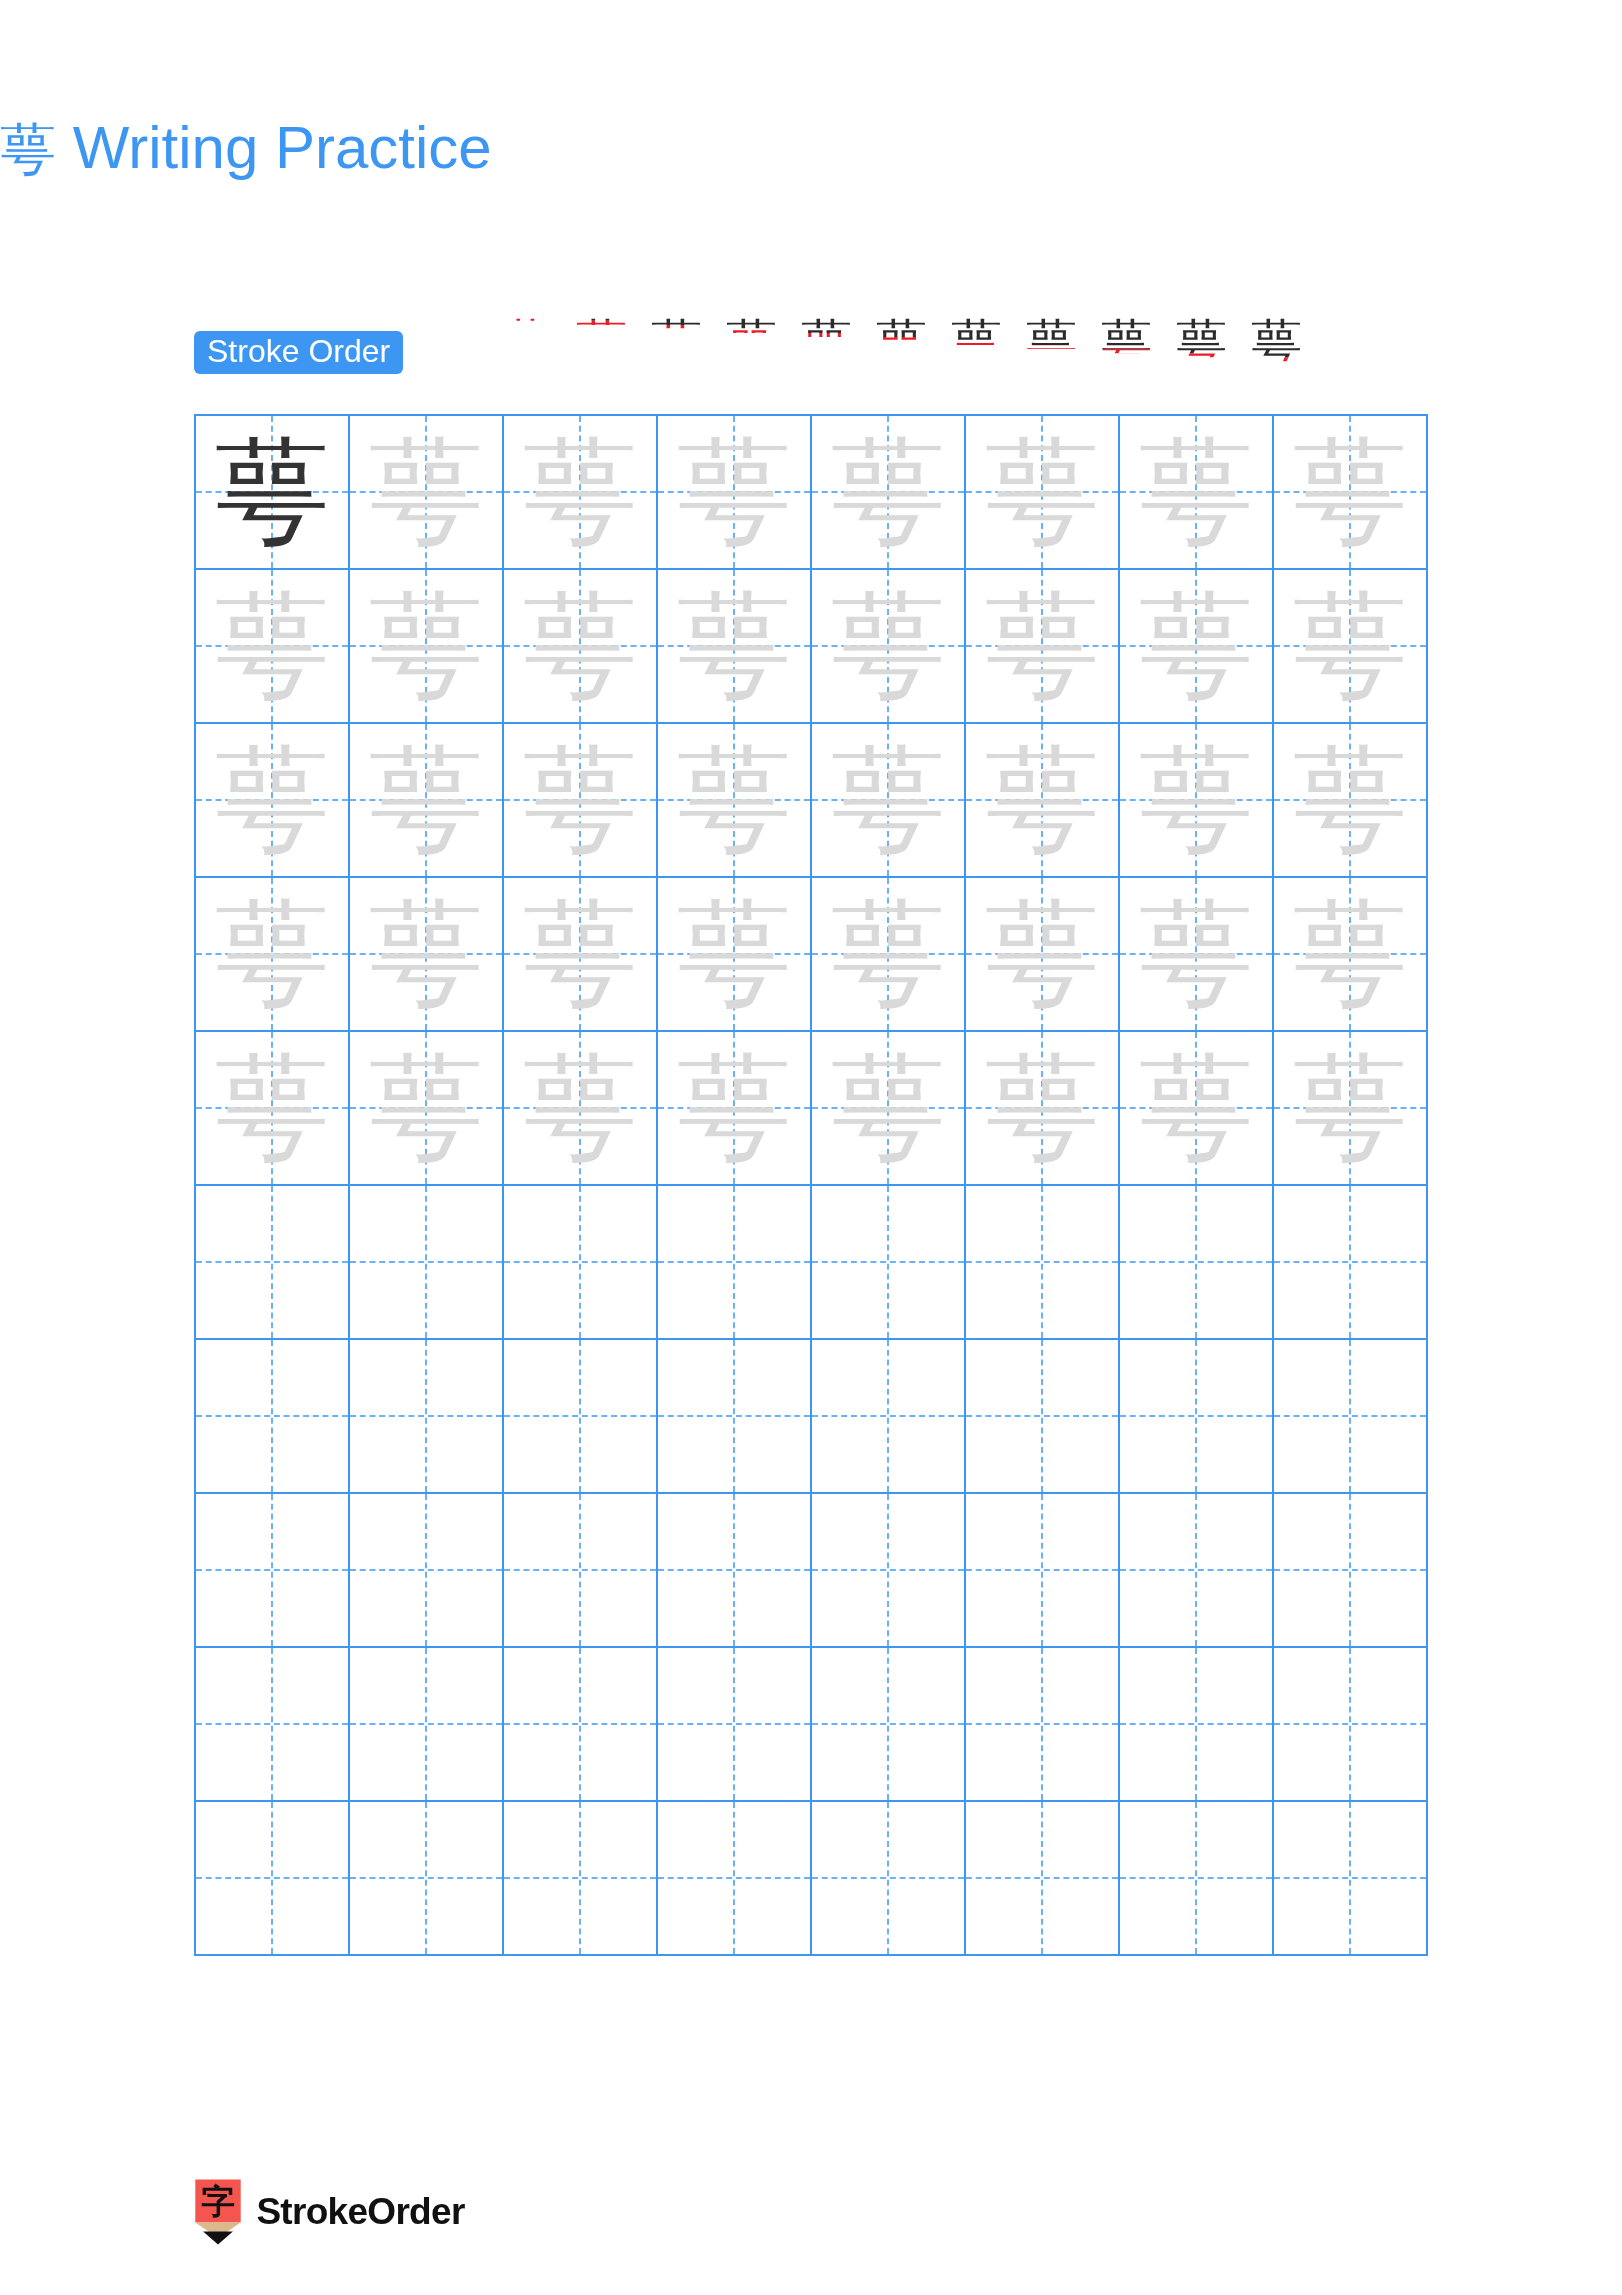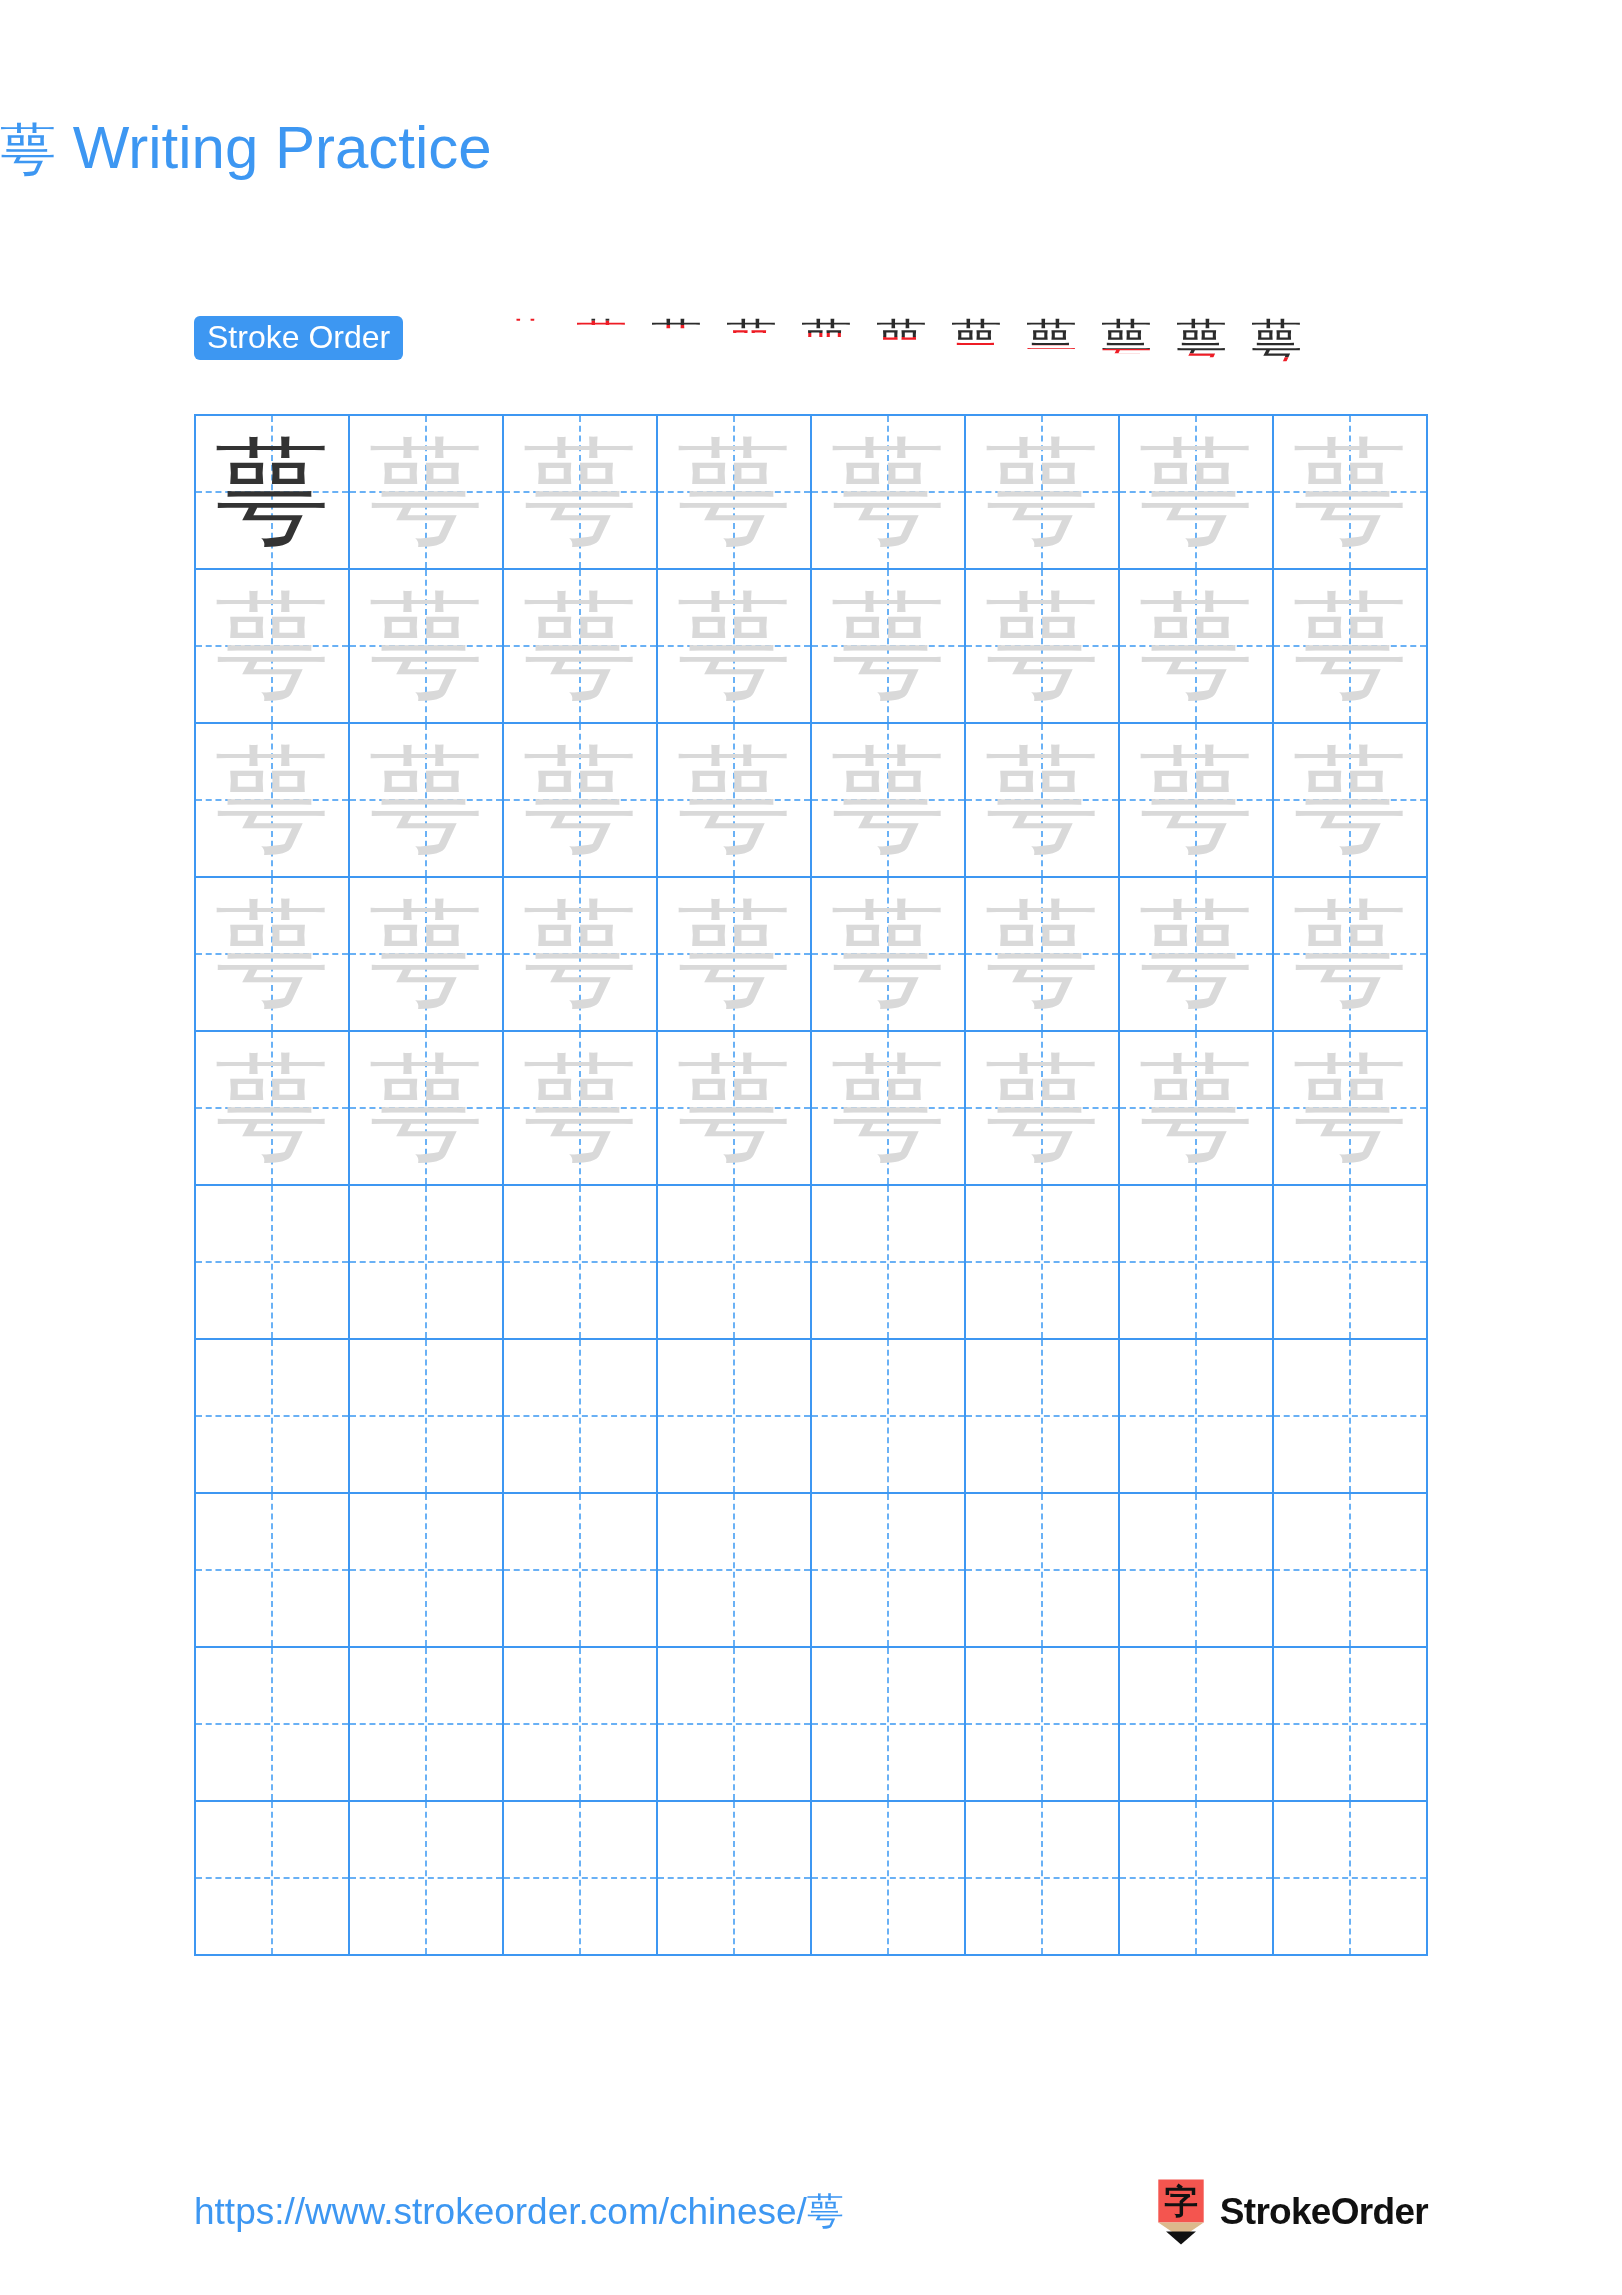--- a/index.html
+++ b/index.html
@@ -27,21 +27,21 @@
     font-size:56px;
     vertical-align:-1.3px;
   }
 
   
   #stroke-order-row{
     position:absolute;
     left:194px; top:301px;
     width:1234px; height:72px;
     display:flex;
-    align-items:center;
+    align-items:flex-end;
   }
   #stroke-order-badge{
     background:#3d97f2;
     color:#ffffff;
     font-size:32px;
     font-weight:400;
     border-radius:5.9px;
     padding:4.6px 13px 7.2px 13px;
     line-height:1.0;
     white-space:nowrap;
@@ -486,21 +486,20 @@
     <div class="grid-cell"></div>
     <div class="grid-cell"></div>
     <div class="grid-cell"></div>
     <div class="grid-cell"></div>
     <div class="grid-cell"></div>
     <div class="grid-cell"></div>
     <div class="grid-cell"></div>
   </div>
 
 <div id="footer">
-  <a id="footer-url" href="#"><span>https://www.strokeorder.com/chinese/</span><span class="han">萼</span></a>
   <div id="brand">
     <div id="brand-mark">
       <svg viewBox="0 0 74 104" width="48" height="68" aria-hidden="true">
         <path d="M2 2 H72 V68 H2 Z" fill="#f4554f"></path>
         <path d="M2 68 H72 L37 92 Z" fill="#dcb98c"></path>
         <path d="M14 82 H60 L37 102 Z" fill="#111111"></path>
         <text x="37" y="54" text-anchor="middle" font-family="DejaVu Sans, sans-serif" font-size="52" font-weight="bold" fill="#111111">字</text>
       </svg>
     </div>
     <div id="brand-name">StrokeOrder</div>

